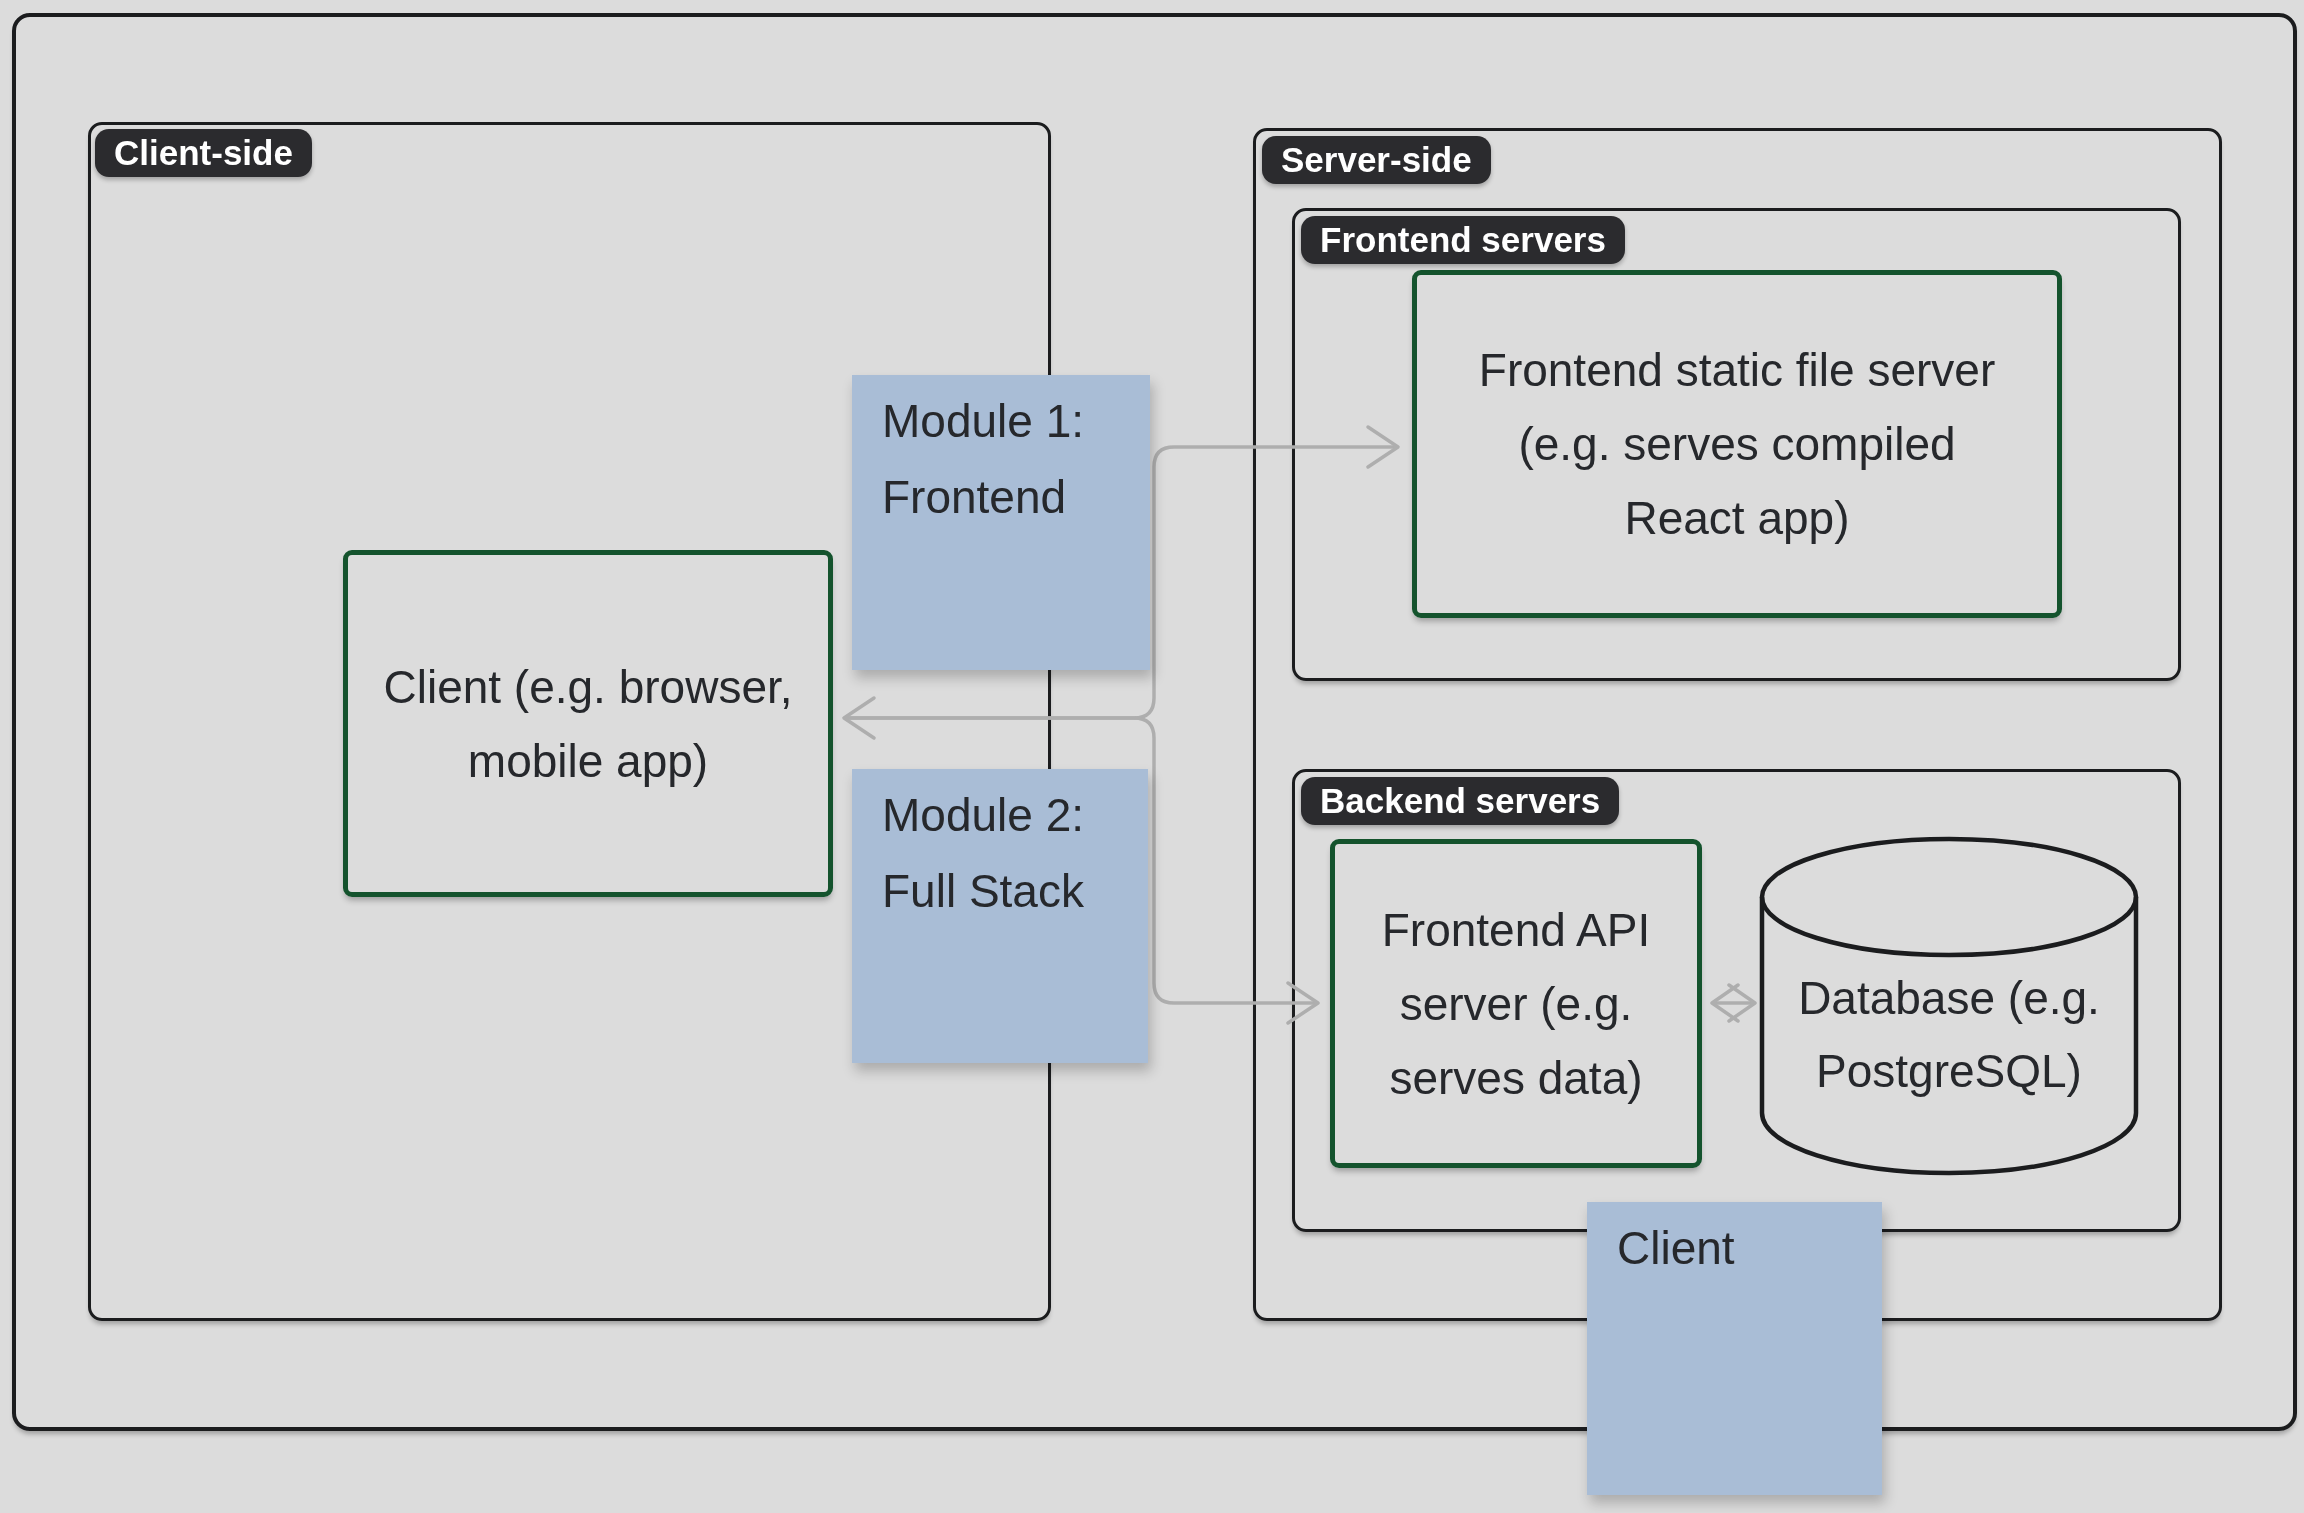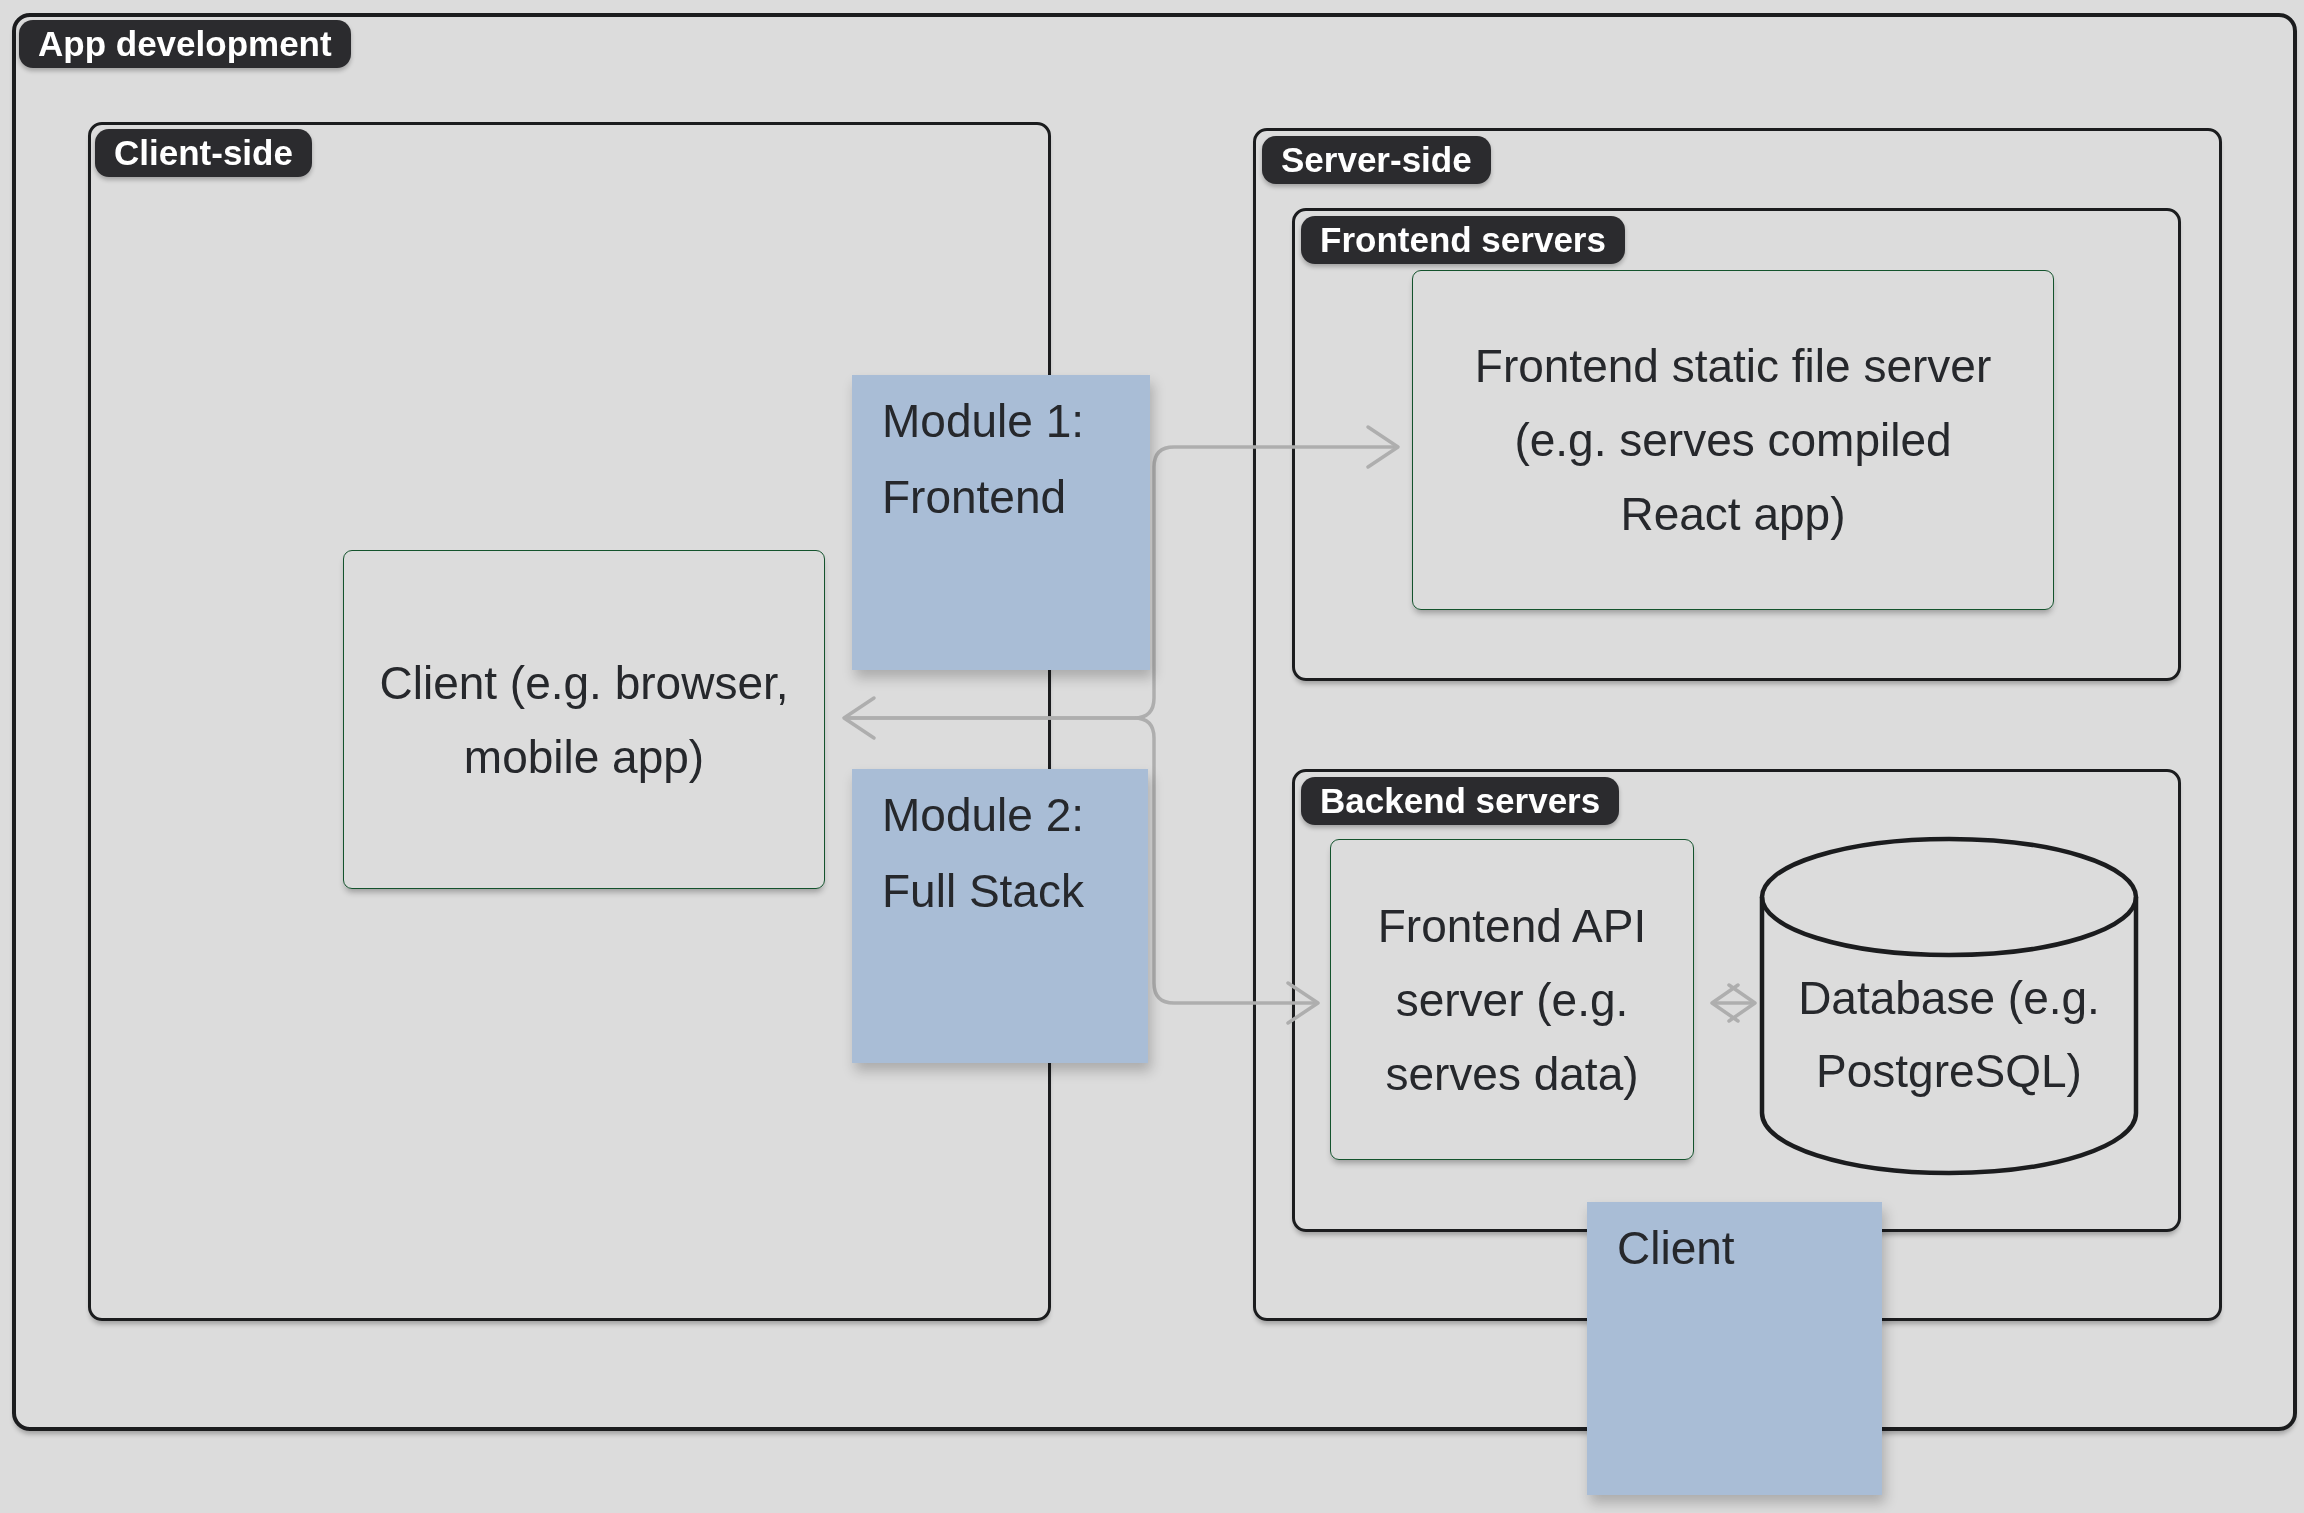--- a/index.html
+++ b/index.html
@@ -15,21 +15,21 @@
     box-shadow:0 5px 5px -2px rgba(0,0,0,0.28);
   }
   .frame.thin{border-width:3px;border-radius:14px;}
   .badge{
     position:absolute;height:48px;line-height:48px;
     background:#2b2b2e;color:#ffffff;border-radius:14px;
     font-size:35px;font-weight:600;padding:0 19px;white-space:nowrap;
     box-shadow:0 3px 4px rgba(0,0,0,0.25);
   }
   .node{
-    position:absolute;border:1px solid #14532d;border-radius:9px;
+    position:absolute;border:5px solid #14532d;border-radius:9px;
     display:flex;flex-direction:column;align-items:center;justify-content:center;
     font-size:46px;line-height:74px;text-align:center;
     box-shadow:0 5px 6px -2px rgba(0,0,0,0.3);
     background:transparent;
   }
   .note{
     position:absolute;background:#a9bdd6;
     padding:8px 0 0 30px;box-sizing:border-box;
     font-size:46px;line-height:76px;
     box-shadow:3px 8px 12px rgba(0,0,0,0.22);
@@ -108,21 +108,20 @@
 
   <div class="note" style="left:852px;top:769px;width:296px;height:294px;">
     <span class="tline">Module 2:</span>
     <span class="tline">Full Stack</span>
   </div>
 
   <div class="note" style="left:1587px;top:1202px;width:295px;height:293px;">
     <span class="tline">Client</span>
   </div>
 
-  <div class="badge" style="left:19px;top:20px;">App development</div>
 
   <div class="badge" style="left:95px;top:129px;">Client-side</div>
 
   <div class="badge" style="left:1262px;top:136px;">Server-side</div>
 
   <div class="badge" style="left:1301px;top:216px;">Frontend servers</div>
 
   <div class="badge" style="left:1301px;top:777px;">Backend servers</div>
 
 </div>

